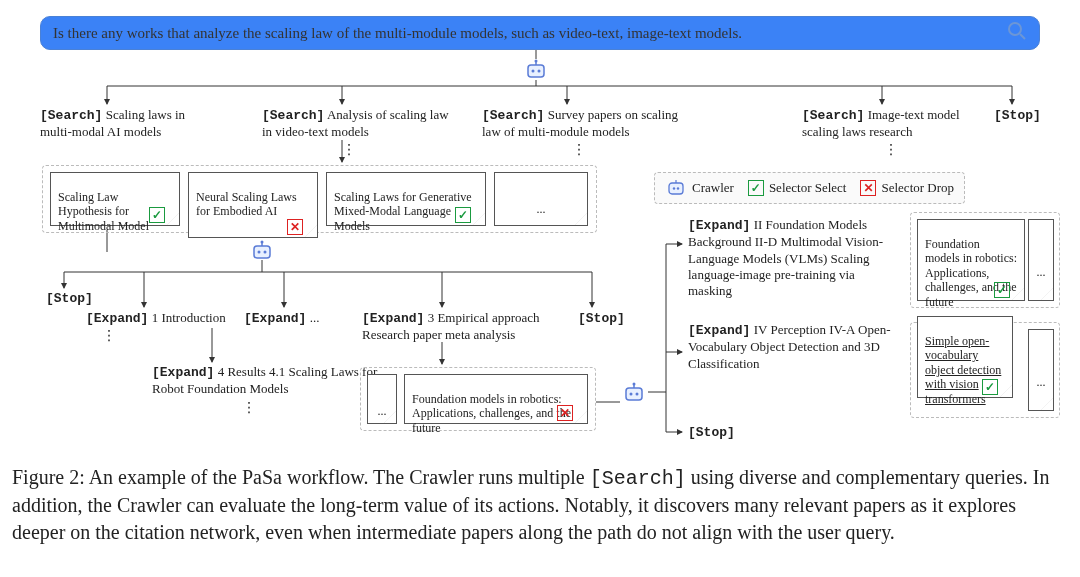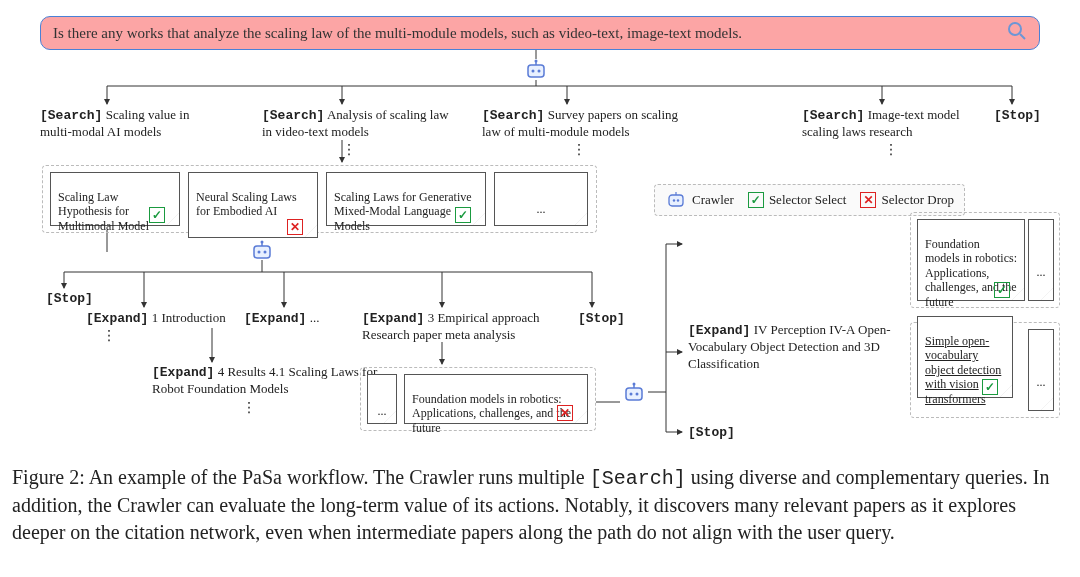--- a/index.html
+++ b/index.html
@@ -18,21 +18,21 @@
     height: 440px;
   }
   .searchbar {
     position: absolute;
     left: 28px;
     top: 4px;
     width: 1000px;
     height: 34px;
     border: 1px solid #4a81d6;
     border-radius: 10px;
-    background: #fca5a5;
+    background: #3b82f6;
     display: flex;
     align-items: center;
     padding: 0 12px;
   }
   .searchbar .qtext {
     flex: 1;
     font-size: 15px;
     color: #333;
   }
   .searchbar .magnifier {
@@ -94,21 +94,20 @@
   .legend-box {
     position: absolute;
     border: 1.5px dashed #bbb;
     border-radius: 4px;
     padding: 6px 10px;
     display: flex;
     align-items: center;
     gap: 14px;
     font-size: 13px;
     background: #fafafa;
-    margin-top: 12px;
   }
   .legend-box .li { display: flex; align-items: center; gap: 5px; }
   .legend-box .sq { width: 16px; height: 16px; border: 1px solid; display:inline-flex; align-items:center; justify-content:center; font-weight:bold; font-size:12px;}
   .sq.green { color:#1a9a3f; border-color:#1a9a3f; }
   .sq.red { color:#d22; border-color:#d22; }
   .vdots {
     position: absolute;
     font-size: 14px;
     letter-spacing: 0;
     line-height: 0.5;
@@ -183,21 +182,21 @@
     <line x1="584" y1="390" x2="608" y2="390" stroke="#333" stroke-width="1"></line>
 
     <line x1="636" y1="380" x2="654" y2="380" stroke="#333" stroke-width="1"></line>
     <line x1="654" y1="232" x2="654" y2="420" stroke="#333" stroke-width="1"></line>
     <line x1="654" y1="232" x2="670" y2="232" stroke="#333" stroke-width="1" marker-end="url(#ah)"></line>
     <line x1="654" y1="340" x2="670" y2="340" stroke="#333" stroke-width="1" marker-end="url(#ah)"></line>
     <line x1="654" y1="420" x2="670" y2="420" stroke="#333" stroke-width="1" marker-end="url(#ah)"></line>
   </svg>
 
   <div class="action" style="left:28px; top:95px; width:180px;">
-    <span class="tag">[Search]</span><span> Scaling value in multi-modal AI models</span>
+    <span class="tag">[Search]</span><span> Scaling laws in multi-modal AI models</span>
   </div>
   <div class="action" style="left:470px; top:95px; width:210px;">
     <span class="tag">[Search]</span><span> Survey papers on scaling law of multi-module models</span>
   </div>
   <div class="action" style="left:250px; top:95px; width:190px;">
     <span class="tag">[Search]</span><span> Analysis of scaling law in video-text models</span>
   </div>
   <div class="action" style="left:790px; top:95px; width:180px;">
     <span class="tag">[Search]</span><span> Image-text model scaling laws research</span>
   </div>
@@ -298,20 +297,23 @@
   <div class="bot-icon" style="position:absolute; left:608px; top:370px;">
     <svg width="28" height="22">
         <rect x="6" y="6" width="16" height="12" rx="3" fill="#e8f0ff" stroke="#5a7bd6" stroke-width="1.5"></rect>
         <circle cx="11" cy="12" r="1.5" fill="#5a7bd6"></circle>
         <circle cx="17" cy="12" r="1.5" fill="#5a7bd6"></circle>
         <line x1="14" y1="2" x2="14" y2="6" stroke="#5a7bd6" stroke-width="1.5"></line>
         <circle cx="14" cy="2" r="1.5" fill="#5a7bd6"></circle>
       </svg>
   </div>
 
+  <div class="action" style="left:676px; top:205px; width:210px;">
+    <span class="tag">[Expand]</span><span> II Foundation Models Background II-D Multimodal Vision-Language Models (VLMs) Scaling language-image pre-training via masking</span>
+  </div>
   <div class="action" style="left:676px; top:310px; width:210px;">
     <span class="tag">[Expand]</span><span> IV Perception IV-A Open-Vocabulary Object Detection and 3D Classification</span>
   </div>
   <div class="action" style="left:676px; top:412px;">
     <span class="tag">[Stop]</span>
   </div>
 
   <div class="dashed-group" style="left:898px; top:200px; width:150px; height:96px;"></div>
   <div class="paper-box" style="left:905px; top:207px; width:108px; height:82px;">
     <span>Foundation models in robotics: Applications, challenges, and the future</span>

